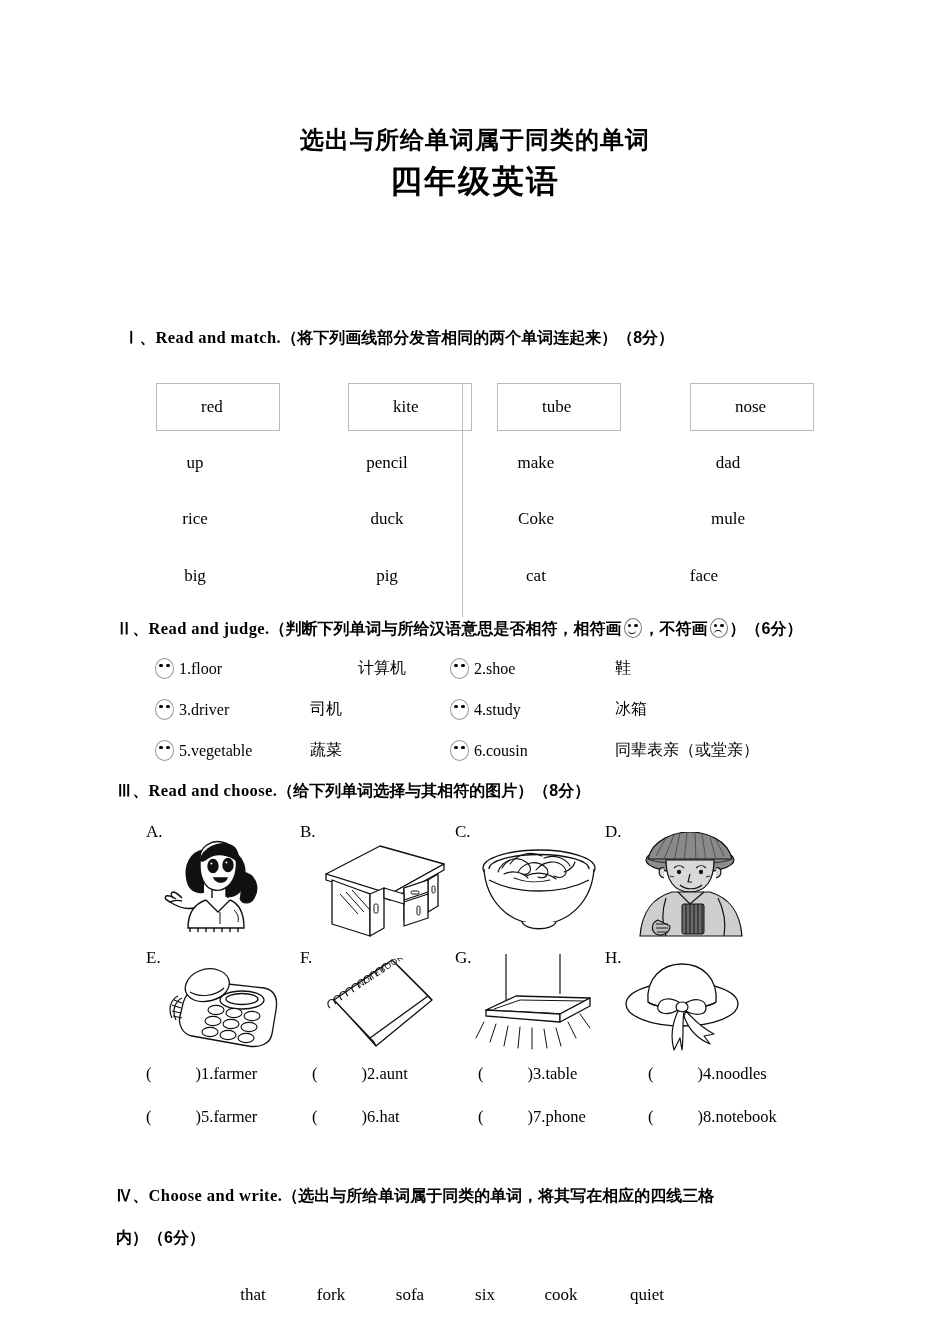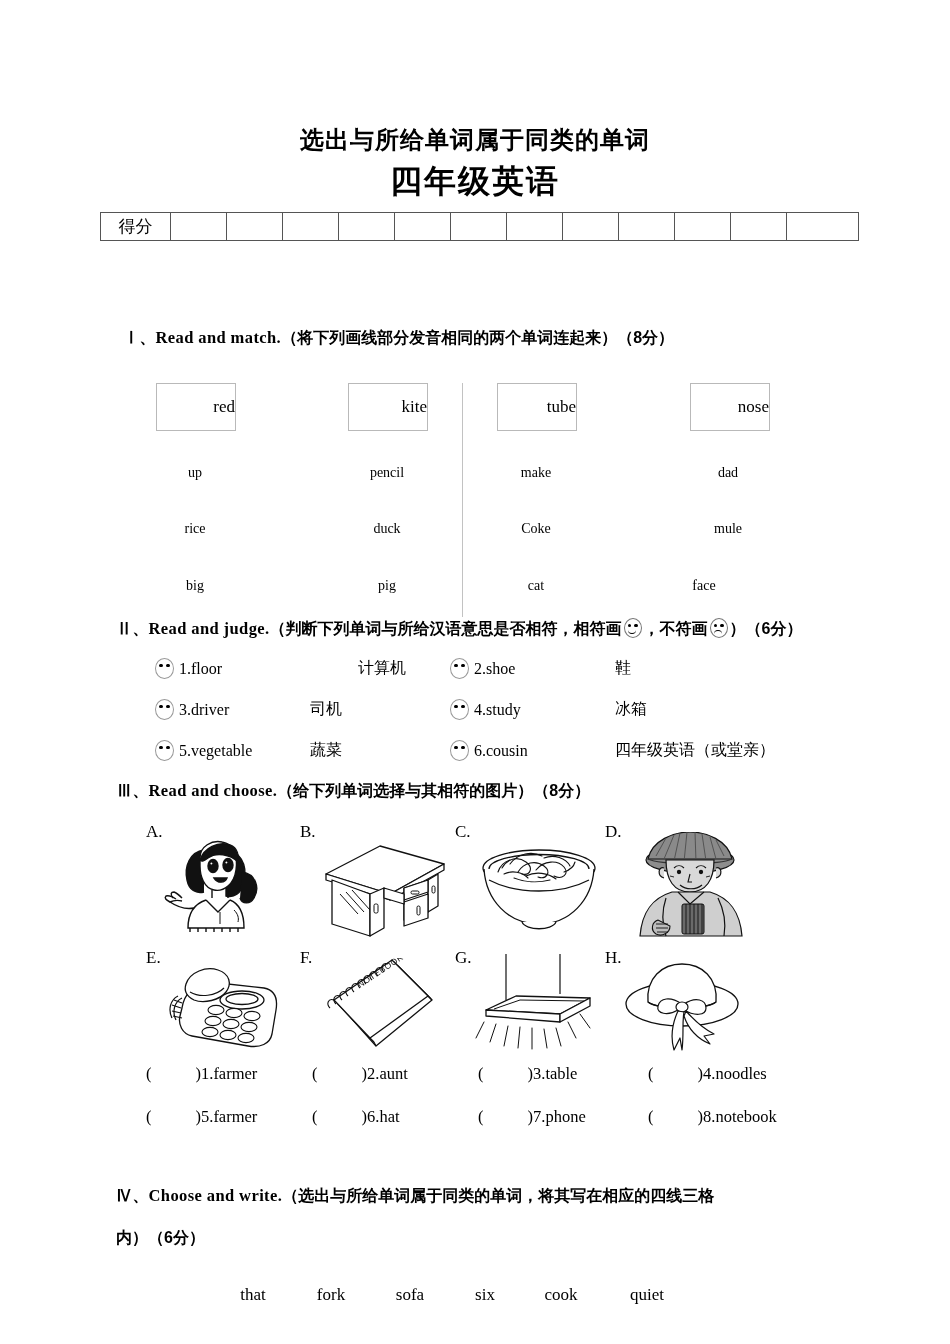--- a/index.html
+++ b/index.html
@@ -69,29 +69,29 @@
     font-weight:bold;
     font-size:16px;
   }
   .sec-head .en{letter-spacing:0.4px;}
 
   
   .wordbox{
     position:absolute;
     width:78px;height:46px;
     border:1px solid #b9b9b9;
-    display:flex;align-items:center;justify-content:flex-end;
+    display:flex;align-items:center;justify-content:flex-start;
     font-size:17px;
     background:#fff;
+    padding-left:44px;
   }
   .plainword{
     position:absolute;
     width:90px;text-align:center;
-    font-size:14px;
-    margin-top:12px;
+    font-size:17px;
   }
   .divider-v{
     position:absolute;
     width:1px;background:#c2c2c2;
   }
 
   
   .judge-item{
     position:absolute;
     font-size:16px;
@@ -182,35 +182,20 @@
       <col class="num">
         <col class="num">
         <col class="num">
         <col class="num">
         <col class="num">
       <col class="num">
         <col class="num">
         <col class="tot">
     </colgroup>
     <tbody>
-    <tr>
-      <td class="cn">得分</td>
-      <td></td>
-      <td></td>
-      <td></td>
-      <td></td>
-      <td></td>
-      <td></td>
-      <td></td>
-      <td></td>
-      <td></td>
-      <td></td>
-      <td></td>
-      <td></td>
-    </tr>
   </tbody>
     </table>
 
   <div class="sec-head" style="left:116px;top:327px;margin-left:7px;">
     <span>Ⅰ</span><span class="cn">、</span><span class="en">Read and match.</span><span class="cn">（将下列画线部分发音相同的两个单词连起来）（8分）</span>
   </div>
 
   <div class="wordbox" style="left:156px;top:383px;">
       <span>red</span>
     </div>
@@ -278,21 +263,21 @@
       <span>5.</span>
       <span class="judge-word">vegetable</span>
   </div>
   <div class="judge-cn" style="left:310px;top:740px;">蔬菜</div>
 
   <div class="judge-item" style="left:450px;top:740px;">
     <span class="face"></span>
       <span>6.</span>
       <span class="judge-word">cousin</span>
   </div>
-  <div class="judge-cn" style="left:615px;top:740px;">四年级英语（或堂亲）</div>
+  <div class="judge-cn" style="left:615px;top:740px;">同辈表亲（或堂亲）</div>
 
   <div class="sec-head" style="left:116px;top:780px;">
     <span>Ⅲ</span><span class="cn">、</span><span class="en">Read  and  choose.</span><span class="cn">（给下列单词选择与其相符的图片）（8分）</span>
   </div>
 
   <div class="pic-label" style="left:146px;top:822px;">A.</div>
   <div class="pic-cell" style="left:160px;top:832px;">
     <svg width="110" height="100" viewBox="0 0 110 100" xmlns="http://www.w3.org/2000/svg">
       <g fill="none" stroke="#111" stroke-width="1.4">
 

